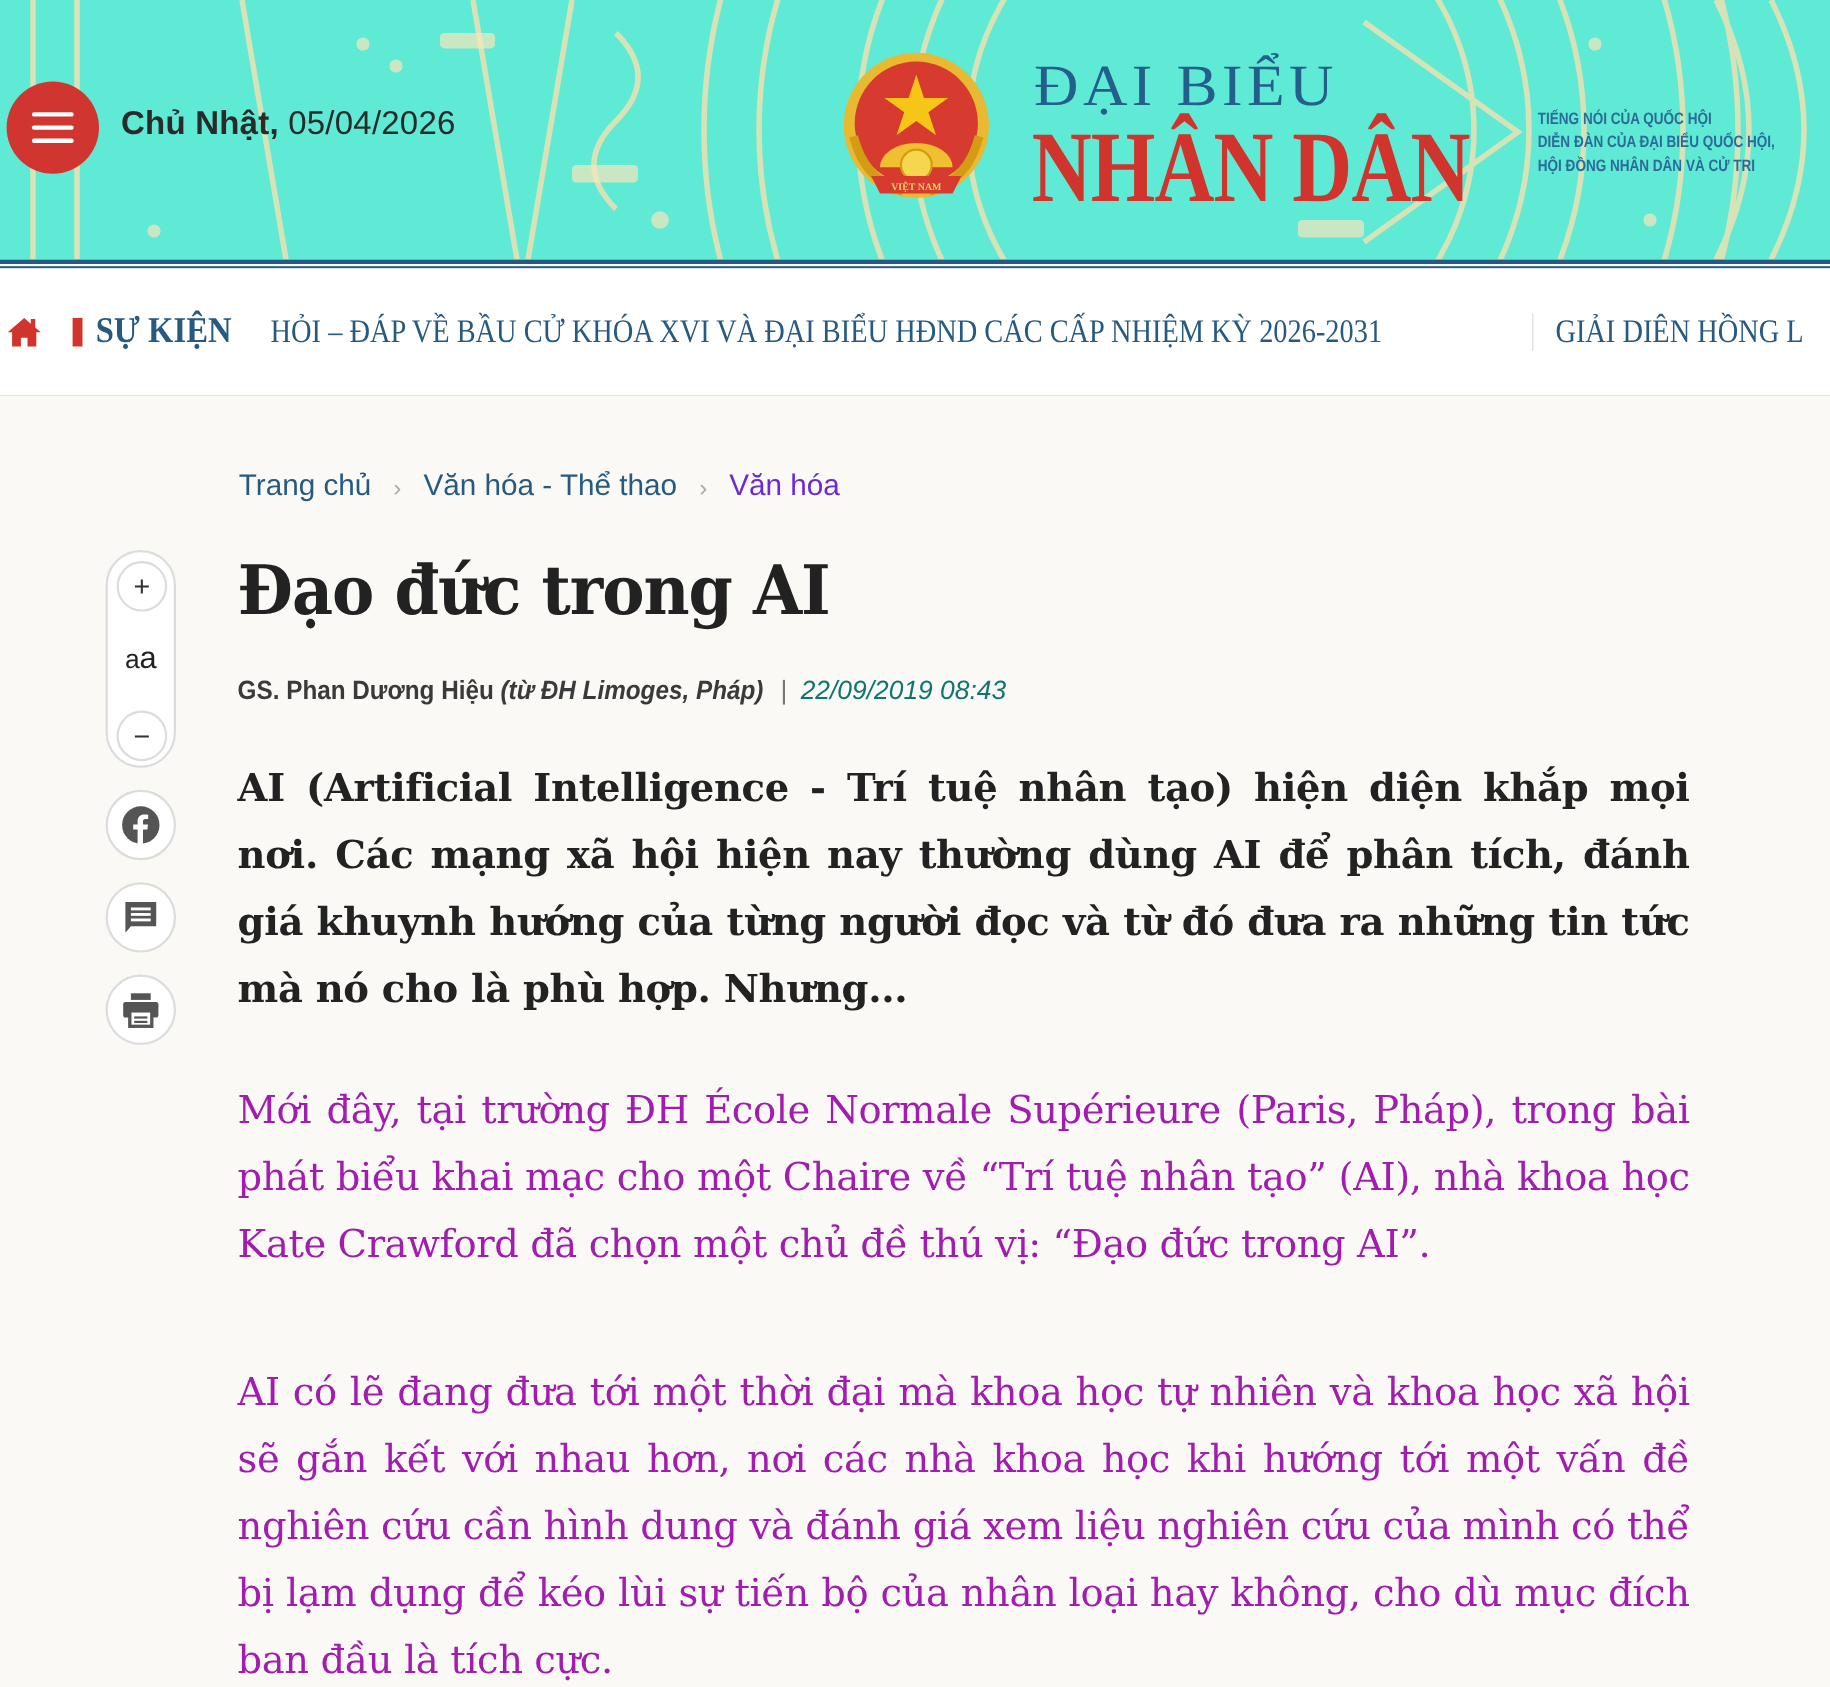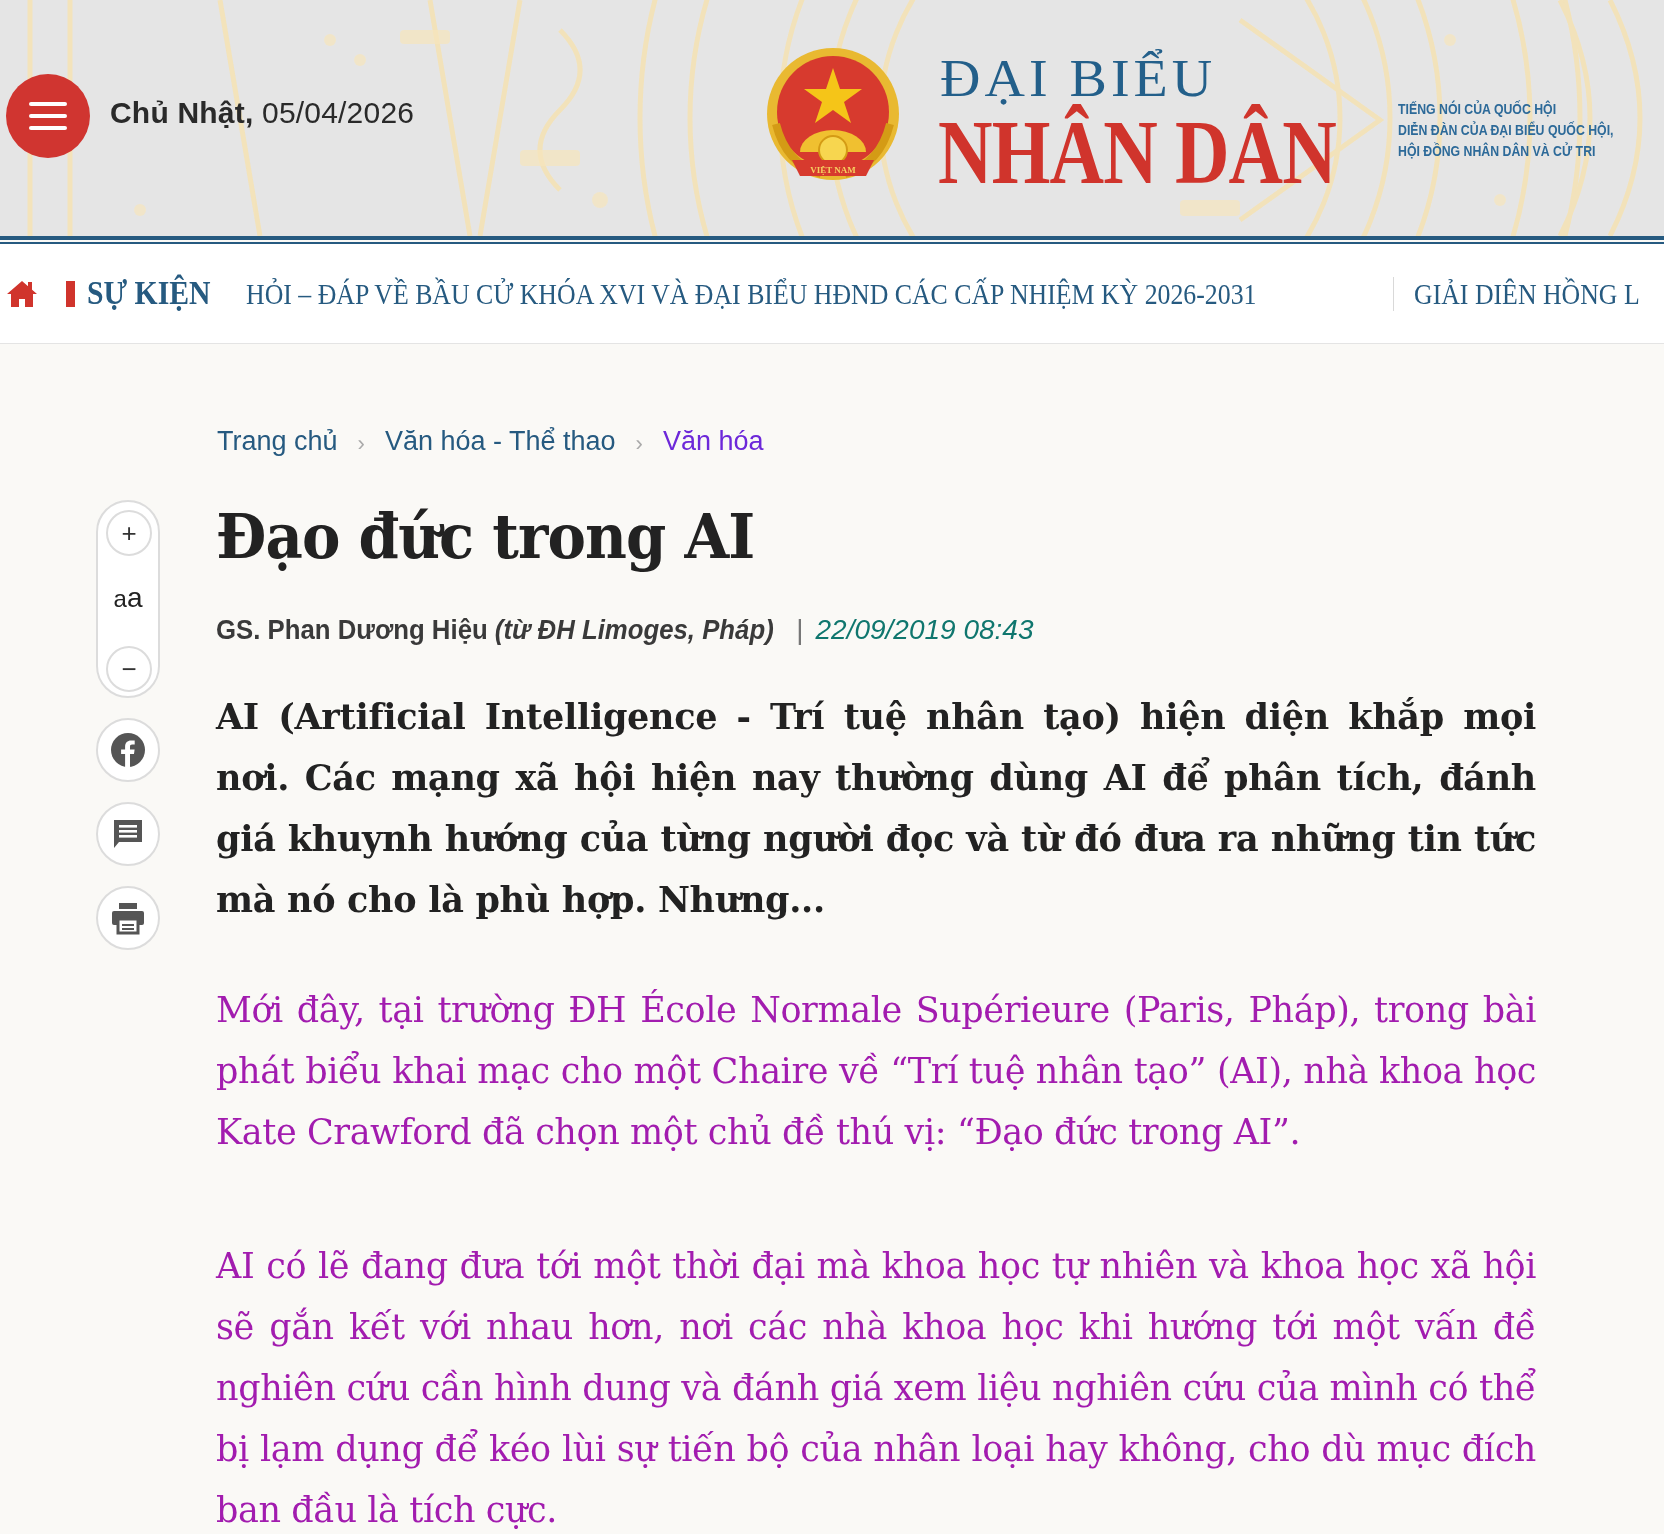--- a/index.html
+++ b/index.html
@@ -1,34 +1,34 @@
 <!DOCTYPE html>
 <html><head>
 <meta charset="utf-8">
 <style>
   * { box-sizing: border-box; margin: 0; padding: 0; }
   html, body { width: 1664px; height: 1534px; overflow: hidden; }
   body { background: #faf9f6; font-family: "Liberation Sans", sans-serif; color: #222; position: relative; }
 
   
-  .banner { position: absolute; left: 0; top: 0; width: 1664px; height: 236px; background: #e5e5e5; overflow: hidden; }
+  .banner { position: absolute; left: 0; top: 0; width: 1664px; height: 236px; background: #5eead4; overflow: hidden; }
   .banner-pattern { position: absolute; inset: 0; }
   .menu-btn { position: absolute; left: 6px; top: 74px; width: 84px; height: 84px; border-radius: 50%; background: #d03530; display: flex; flex-direction: column; align-items: center; justify-content: center; gap: 8px; cursor: pointer; }
   .menu-btn span { display: block; width: 38px; height: 4px; background: #fff; border-radius: 2px; }
   .date-line { position: absolute; left: 110px; top: 96px; font-size: 30px; color: #2a2a2a; letter-spacing: 0.2px; }
   .date-line b { font-weight: 700; }
   .emblem { position: absolute; left: 762px; top: 42px; width: 142px; height: 148px; }
   .logo-top { position: absolute; left: 940px; top: 46px; font-family: "Liberation Serif", serif; font-size: 56px; color: #235f8a; letter-spacing: 4px; font-weight: 400; transform: scaleY(0.95); }
   .logo-bottom { position: absolute; left: 938px; top: 106px; font-family: "Liberation Serif", serif; font-size: 92px; color: #d0342c; font-weight: 700; letter-spacing: -1px; transform: scaleX(0.82); transform-origin: left center; line-height: 1; }
   .tagline { position: absolute; left: 1398px; top: 98px; font-size: 15px; line-height: 21px; color: #2d6a99; font-weight: 700; transform: scaleX(0.82); transform-origin: left top; white-space: nowrap; }
   .rule-thick { position: absolute; left: 0; top: 236px; width: 1664px; height: 4px; background: #265a80; }
   .rule-thin { position: absolute; left: 0; top: 242px; width: 1664px; height: 2px; background: #265a80; }
 
   
-  .navbar { position: absolute; left: 0; top: 244px; width: 1664px; height: 100px; background: #fff; border-bottom: 1px solid #e4e4e4; display: flex; align-items: center; white-space: nowrap; overflow: hidden; }
+  .navbar { position: absolute; left: 0; top: 244px; width: 1664px; height: 116px; background: #fff; border-bottom: 1px solid #e4e4e4; display: flex; align-items: center; white-space: nowrap; overflow: hidden; }
   .nav-home { margin-left: 4px; width: 36px; height: 32px; display: flex; align-items: center; justify-content: center; cursor: pointer; }
   .nav-event-bar { margin-left: 26px; width: 9px; height: 26px; background: #d0342c; }
   .nav-event { margin-left: 12px; font-family: "Liberation Serif", serif; font-weight: 700; font-size: 33px; color: #265a80; transform: scaleX(0.9); transform-origin: left center; }
   .nav-link { font-family: "Liberation Serif", serif; font-size: 30px; color: #265a80; transform: scaleX(0.86); transform-origin: left center; cursor: pointer; }
   .nav-link.l1 { position: absolute; left: 246px; }
   .nav-sep { position: absolute; left: 1393px; width: 1px; height: 34px; background: #d9d9d9; }
   .nav-link.l2 { position: absolute; left: 1414px; }
 
   
   .breadcrumb { position: absolute; left: 217px; top: 426px; display: flex; align-items: flex-end; font-size: 27px; }
@@ -43,21 +43,21 @@
   .fp-minus { top: 144px; }
   .fp-aa { position: absolute; left: 0; width: 60px; top: 80px; text-align: center; font-size: 28px; color: #222; }
   .fp-aa small { font-size: 24px; }
   .side-btn { position: absolute; left: 96px; width: 64px; height: 64px; border: 2px solid #dcdcdc; border-radius: 50%; background: #fff; display: flex; align-items: center; justify-content: center; cursor: pointer; }
   .sb-fb { top: 718px; }
   .sb-comment { top: 802px; }
   .sb-print { top: 886px; }
 
   
   .title { position: absolute; left: 216px; top: 500px; font-family: "DejaVu Serif", serif; font-weight: 700; font-size: 62px; color: #222; letter-spacing: -1px; transform: scaleX(0.93); transform-origin: left top; white-space: nowrap; }
-  .byline { position: absolute; left: 216px; top: 614px; font-size: 28px; display: flex; align-items: center; white-space: nowrap; }
+  .byline { position: absolute; left: 216px; top: 614px; font-size: 24px; display: flex; align-items: center; white-space: nowrap; }
   .byline .author { color: #3a3a3a; font-weight: 700; transform: scaleX(0.92); transform-origin: left center; display: inline-block; }
   .byline .author i { font-style: italic; }
   .byline .pipe { color: #777; margin: 0 12px 0 -26px; }
   .byline .time { color: #0f766e; font-style: italic; }
   .sapo { position: absolute; left: 216px; top: 686px; width: 1320px; font-family: "DejaVu Serif", serif; font-weight: 700; font-size: 35px; line-height: 61px; color: #222; text-align: justify; letter-spacing: -0.3px; }
   .para { position: absolute; left: 216px; width: 1320px; font-family: "DejaVu Serif", serif; font-size: 35px; line-height: 61px; color: #a21caf; text-align: justify; letter-spacing: -0.4px; }
   .p1 { top: 980px; }
   .p2 { top: 1236px; }
 </style>
 </head>

